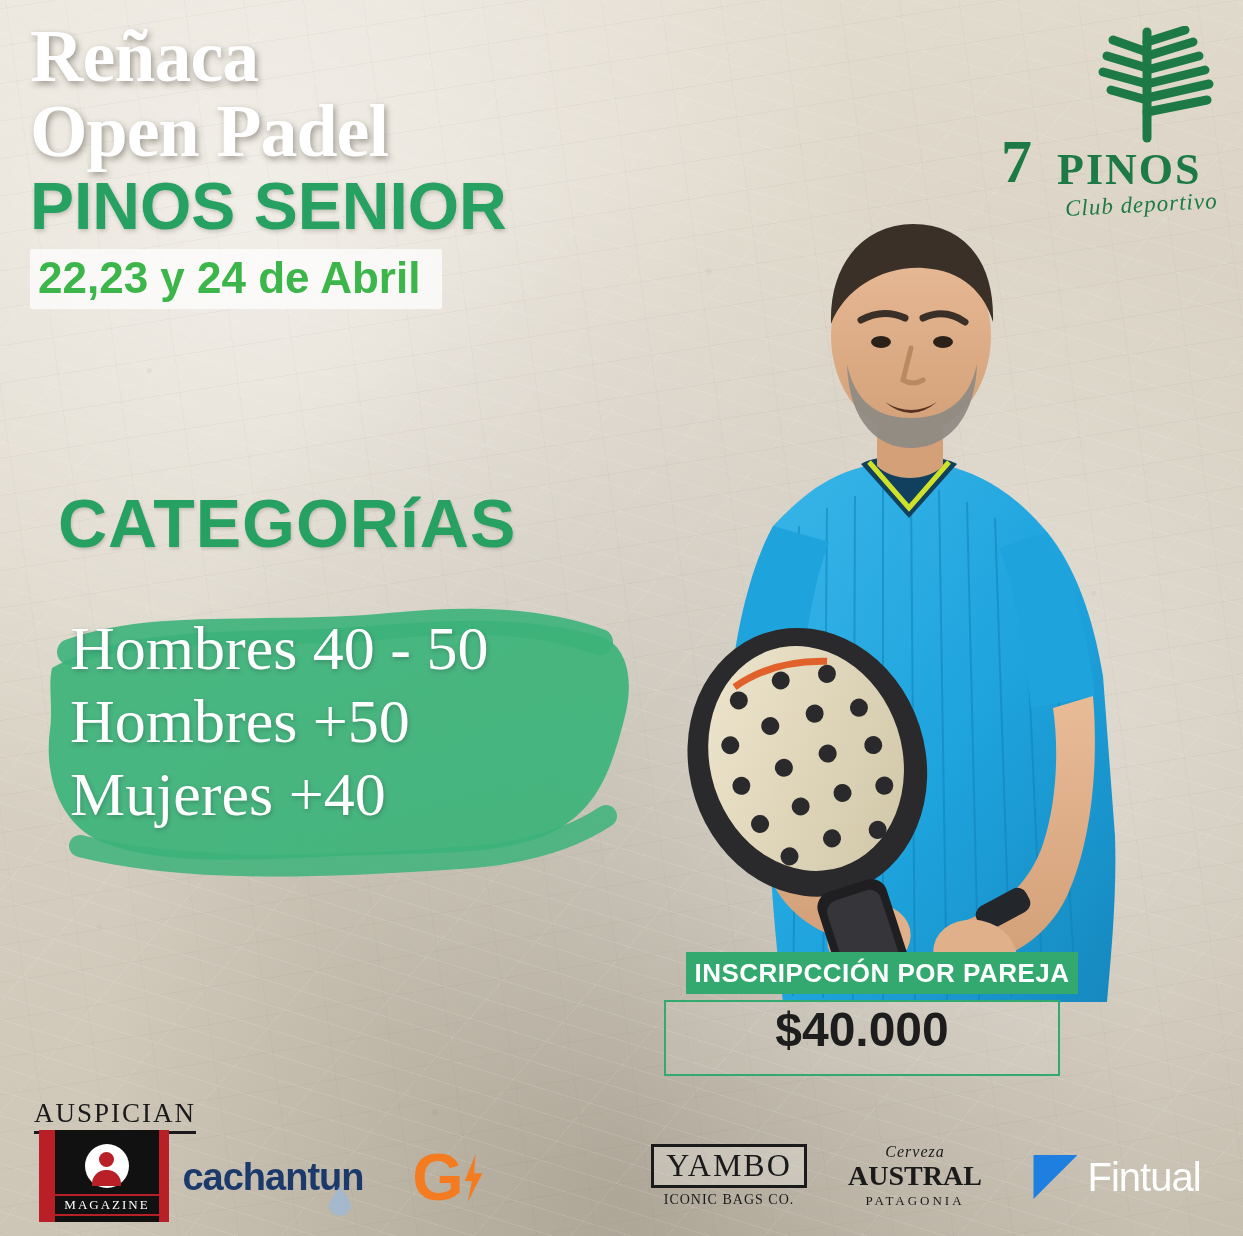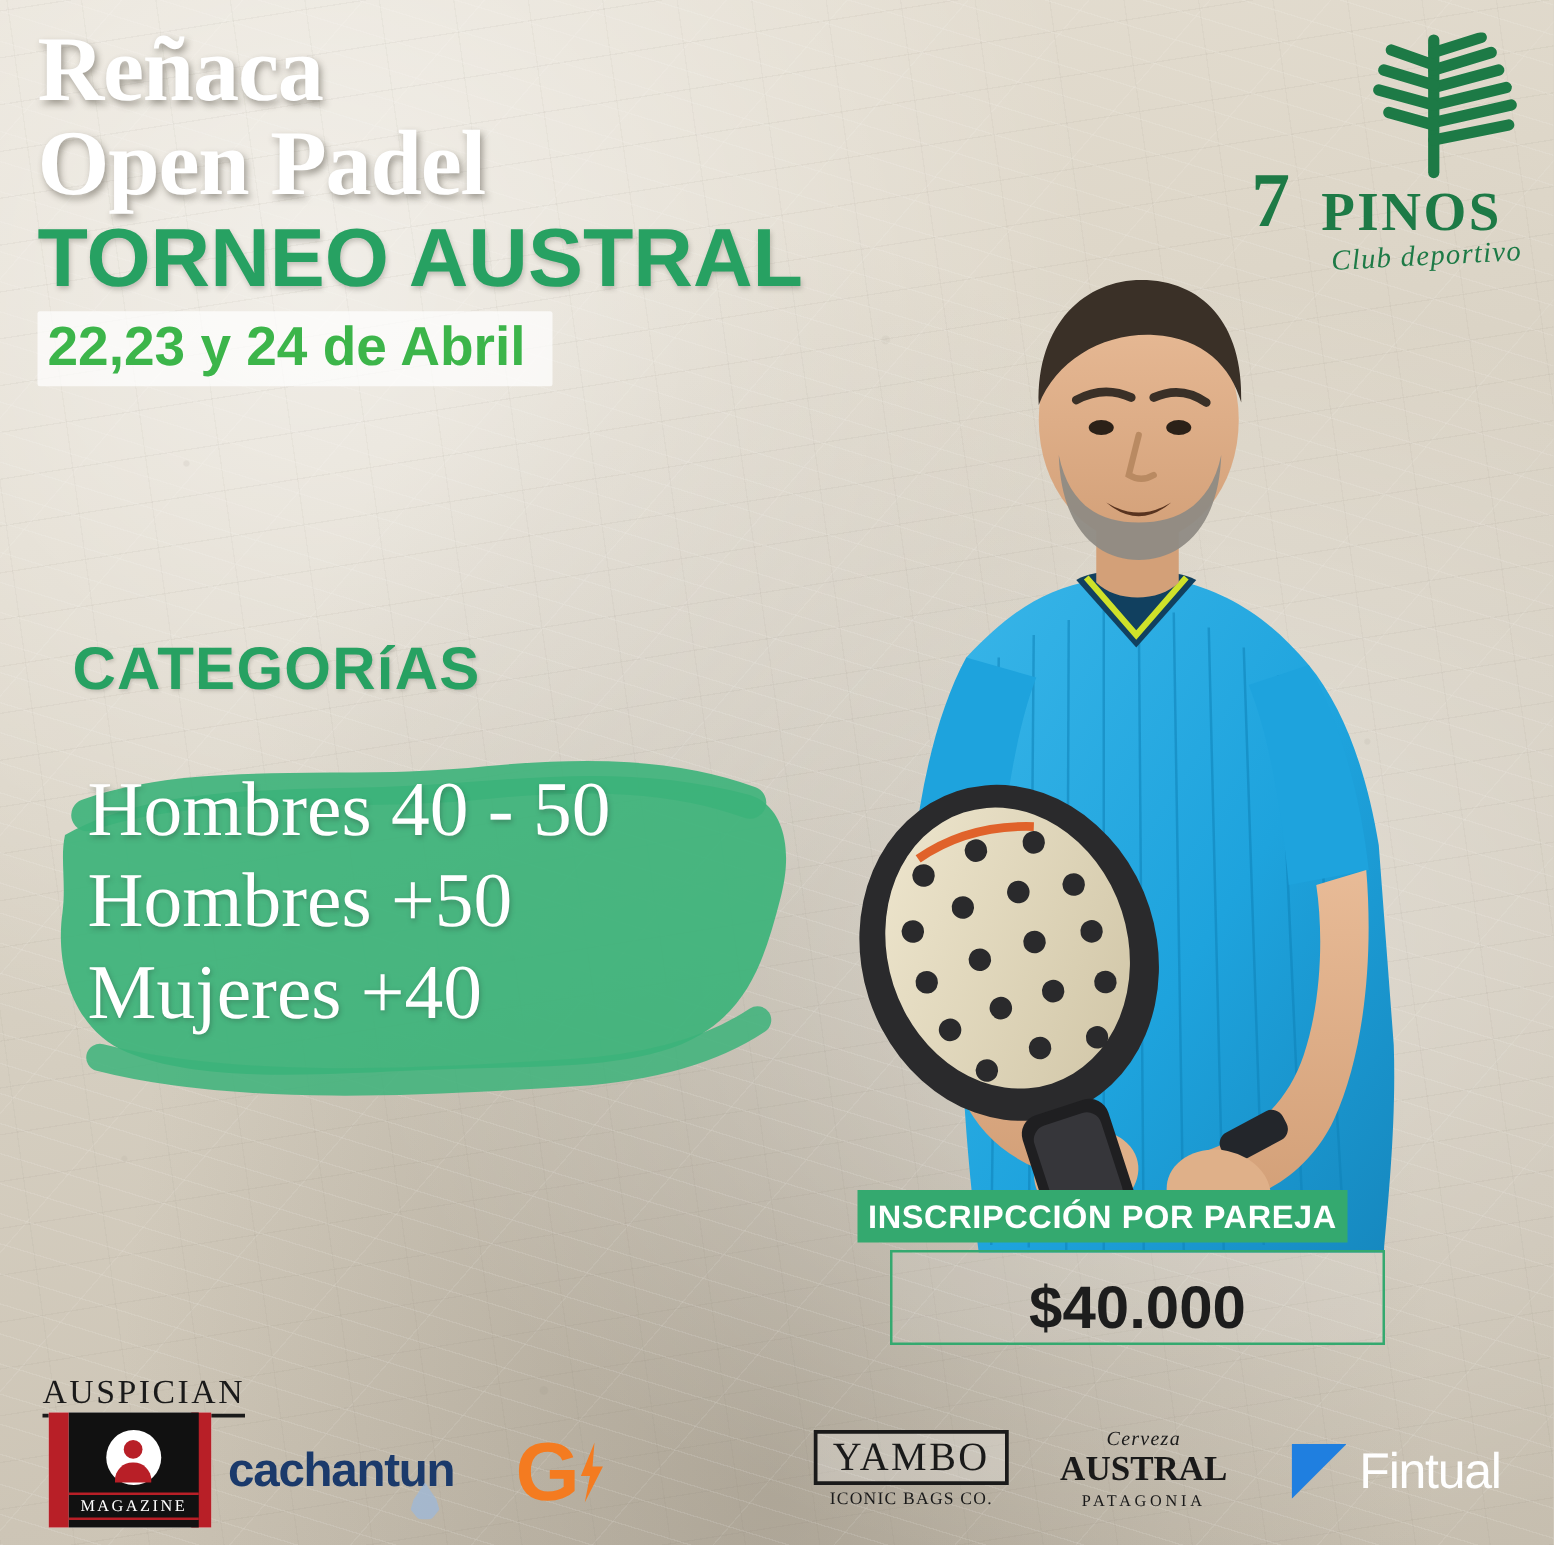--- a/index.html
+++ b/index.html
@@ -144,24 +144,24 @@
     font-size: 23px;
     color: #1d7a46;
     letter-spacing: 1px;
     transform: rotate(-3deg);
   }
 
   
   .cat-title {
     position: absolute;
     left: 58px;
-    top: 508px;
-    font-family: "Liberation Sans", sans-serif;
-    font-weight: bold;
-    font-size: 48px;
+    top: 484px;
+    font-family: "Liberation Sans", sans-serif;
+    font-weight: bold;
+    font-size: 68px;
     color: #27a162;
     letter-spacing: 1px;
     z-index: 6;
     text-shadow: 1px 2px 3px rgba(60,55,45,0.2);
   }
 
   .brush {
     position: absolute;
     left: 40px;
     top: 590px;
@@ -232,27 +232,27 @@
   .inscripcion-bar span {
     font-family: "Liberation Sans", sans-serif;
     font-weight: bold;
     font-size: 26px;
     color: #ffffff;
     letter-spacing: 0.5px;
   }
 
   .price-box {
     position: absolute;
-    left: 712px;
+    left: 664px;
     top: 1000px;
     width: 392px;
     height: 72px;
     border: 2px solid #34a96f;
     display: flex;
-    align-items: flex-end;
+    align-items: flex-start;
     justify-content: center;
     z-index: 7;
     background: rgba(255,255,255,0.10);
   }
   .price-box span {
     font-family: "Liberation Sans", sans-serif;
     font-weight: bold;
     font-size: 48px;
     color: #1d1d1d;
     letter-spacing: 0px;
@@ -361,21 +361,21 @@
 <body>
 
 <div class="poster">
 
   <div class="texture"></div>
   <div class="grain"></div>
 
   <div class="title-block">
     <div class="t-renaca">Reñaca</div>
     <div class="t-open">Open Padel</div>
-    <div class="t-torneo">TORNEO AUSTRAL</div>
+    <div class="t-torneo">PINOS SENIOR</div>
     <div class="t-fecha-wrap">
       <div class="t-fecha">22,23 y 24 de Abril</div>
     </div>
   </div>
 
   <div class="club-logo">
     <svg class="tree" viewBox="0 0 140 118">
       <g fill="none" stroke="#1d7a46" stroke-width="9" stroke-linecap="round">
         <path d="M70 6 L70 112"></path>
         <path d="M70 16 L108 4"></path>

